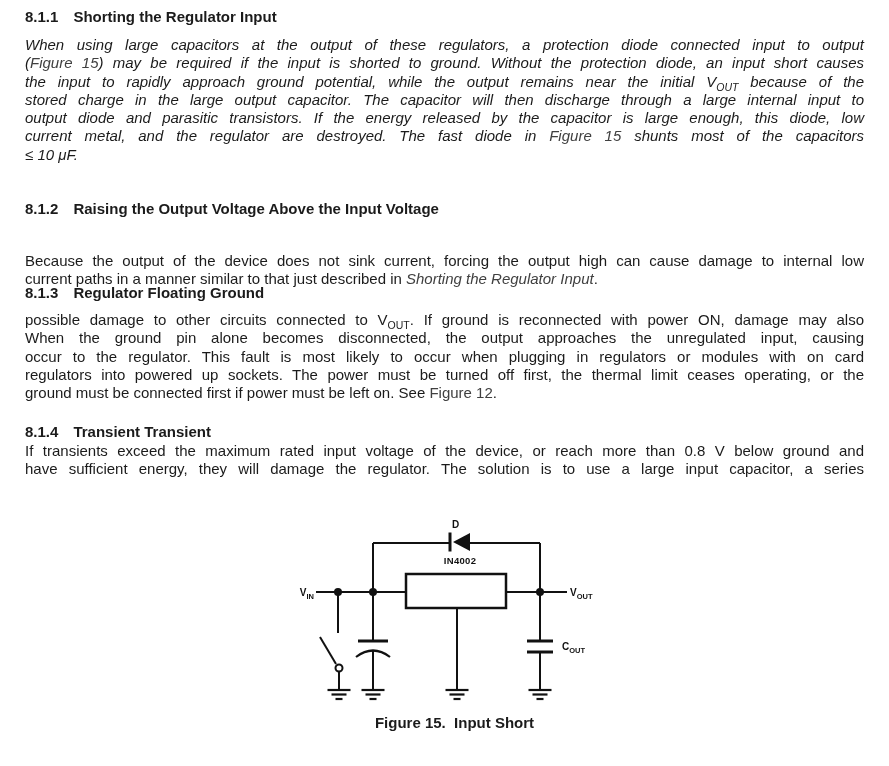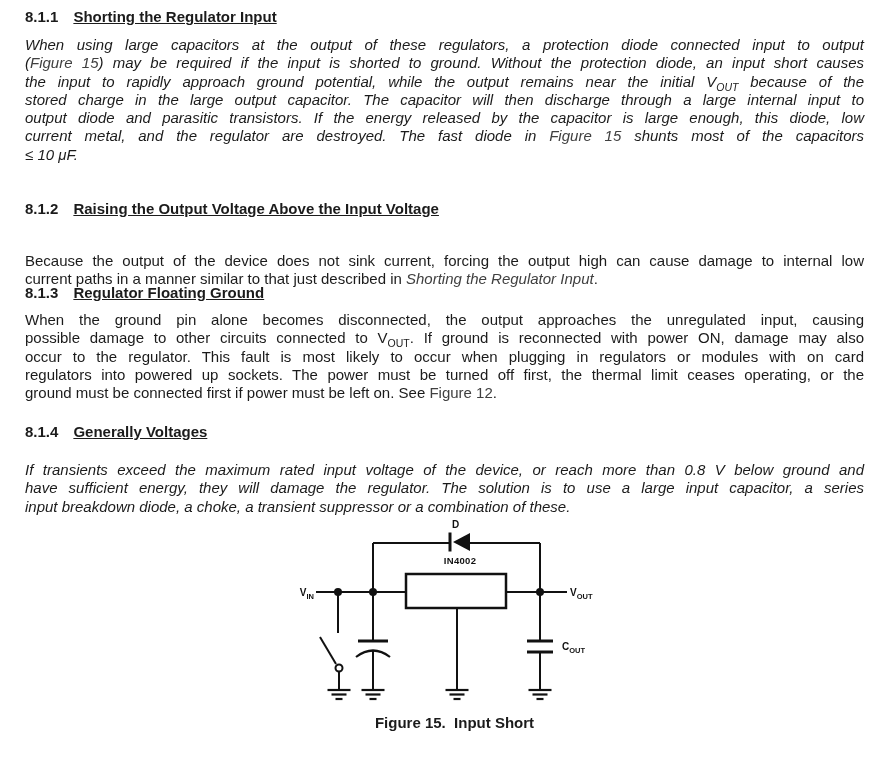--- a/index.html
+++ b/index.html
@@ -1,19 +1,19 @@
 <!DOCTYPE html>
 <html><head>
 <meta charset="utf-8">
 <style>
   html,body{margin:0;padding:0;background:#ffffff;}
   body{width:889px;height:766px;position:relative;overflow:hidden;
        font-family:"Liberation Sans","DejaVu Sans",sans-serif;color:#1b1b1b;}
   .heading{position:absolute;left:25px;width:839px;font-size:15px;font-weight:bold;
-           white-space:nowrap;text-decoration:underline;}
+           white-space:nowrap;}
   .heading .num{display:inline-block;margin-right:15px;}
   .para{position:absolute;left:25px;width:839px;font-size:15px;line-height:18.3px;}
   .line{width:100%;}
   .line.just{text-align:justify;text-align-last:justify;}
   a.link{color:#404040;text-decoration:none;cursor:pointer;}
   a.link.it{font-style:italic;}
   sub.vs{font-size:10.5px;line-height:0;}
   figure{margin:0;}
   .circuit{position:absolute;left:0;top:505px;width:889px;height:215px;}
   .circuit line,.circuit path{stroke:#111;fill:none;}
@@ -36,31 +36,30 @@
       <div class="line just">current metal, and the regulator are destroyed. The fast diode in <a class="link">Figure 15</a> shunts most of the capacitors</div>
       <div class="line">≤ 10 μF.</div>
     </div>
     <div class="heading" style="top: 200px;"><span class="num">8.1.2</span><span>Raising the Output Voltage Above the Input Voltage</span></div>
     <div class="para" style="top: 228px; margin-top: 24px;">
       <div class="line just">Because the output of the device does not sink current, forcing the output high can cause damage to internal low</div>
       <div class="line">current paths in a manner similar to that just described in <a class="link it">Shorting the Regulator Input</a>.</div>
     </div>
     <div class="heading" style="top: 284px;"><span class="num">8.1.3</span><span>Regulator Floating Ground</span></div>
     <div class="para" style="top: 311px;">
+      <div class="line just">possible damage to other circuits connected to <span>V</span><sub class="vs">OUT</sub>. If ground is reconnected with power ON, damage may also</div>
       <div class="line just">When the ground pin alone becomes disconnected, the output approaches the unregulated input, causing</div>
-      <div class="line just">possible damage to other circuits connected to <span>V</span><sub class="vs">OUT</sub>. If ground is reconnected with power ON, damage may also</div>
       <div class="line just">occur to the regulator. This fault is most likely to occur when plugging in regulators or modules with on card</div>
       <div class="line just">regulators into powered up sockets. The power must be turned off first, the thermal limit ceases operating, or the</div>
       <div class="line">ground must be connected first if power must be left on. See <a class="link">Figure 12</a>.</div>
     </div>
-    <div class="heading" style="top: 423px;"><span class="num">8.1.4</span><span>Generally Voltages</span></div>
-    <div class="para" style="top: 461px; font-style: italic;">
+    <div class="heading" style="top: 423px;"><span class="num">8.1.4</span><span>Transient Transient</span></div>
+    <div class="para" style="top: 442px;">
       <div class="line just">If transients exceed the maximum rated input voltage of the device, or reach more than 0.8 V below ground and</div>
       <div class="line just">have sufficient energy, they will damage the regulator. The solution is to use a large input capacitor, a series</div>
-      <div class="line">input breakdown diode, a choke, a transient suppressor or a combination of these.</div>
     </div>
   </main>
 
 <figure>
   <svg class="circuit" viewBox="0 505 889 215">
     <defs>
       <g id="gnd" stroke="#111" stroke-width="2.2">
         <line x1="-11.5" y1="1" x2="11.5" y2="1"></line>
         <line x1="-7.5" y1="5.5" x2="7.5" y2="5.5"></line>
         <line x1="-3.5" y1="10" x2="3.5" y2="10"></line>

